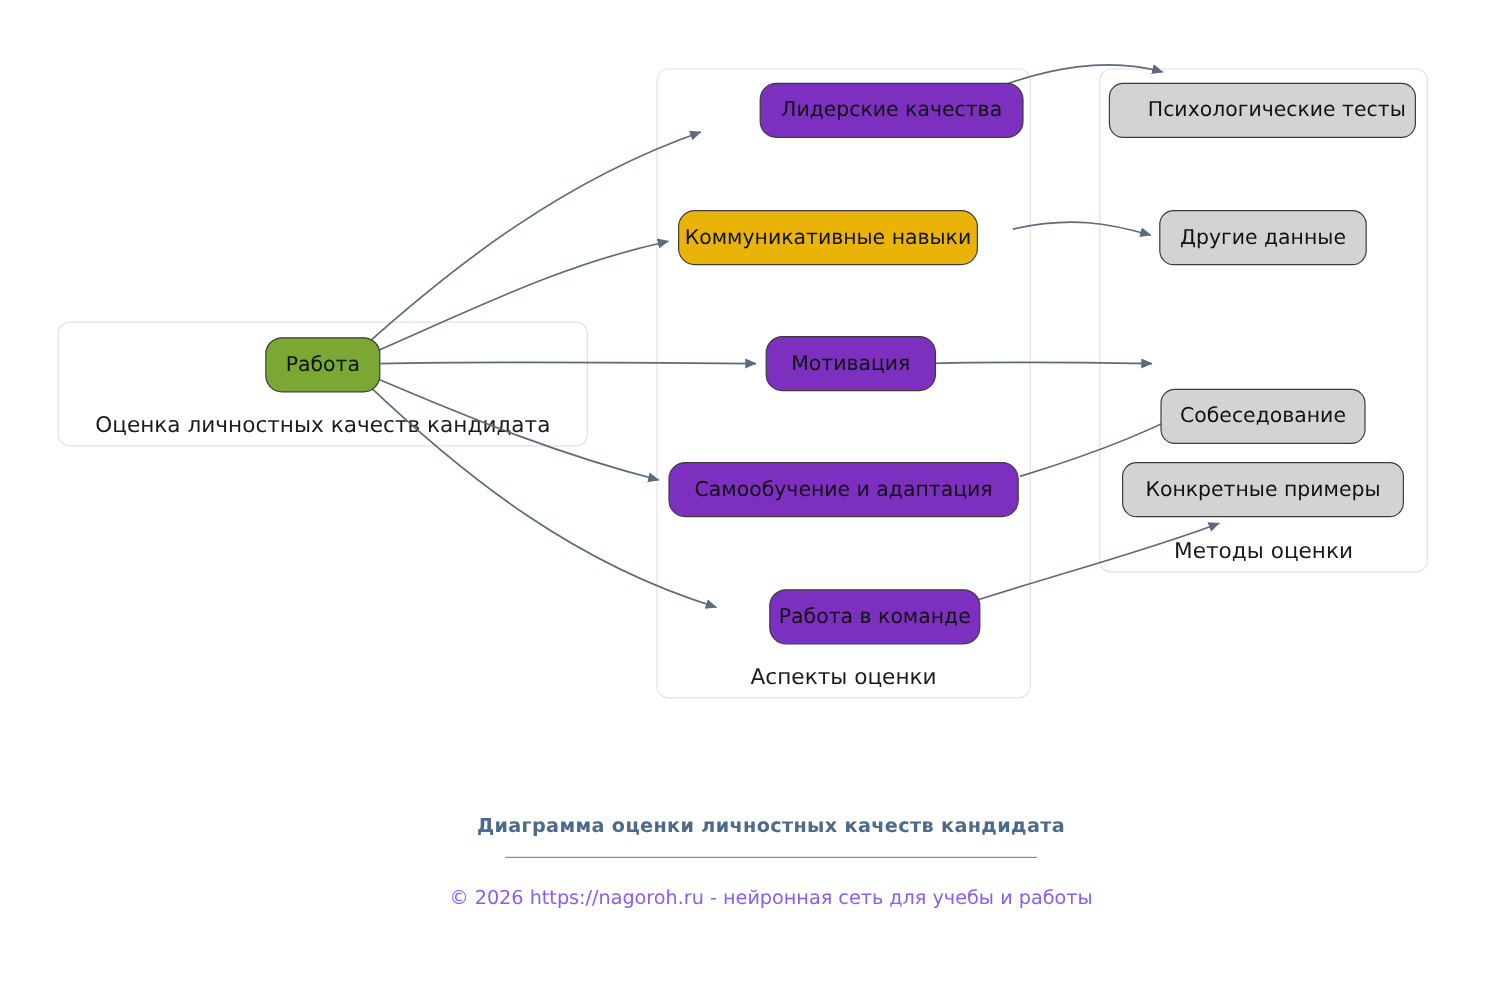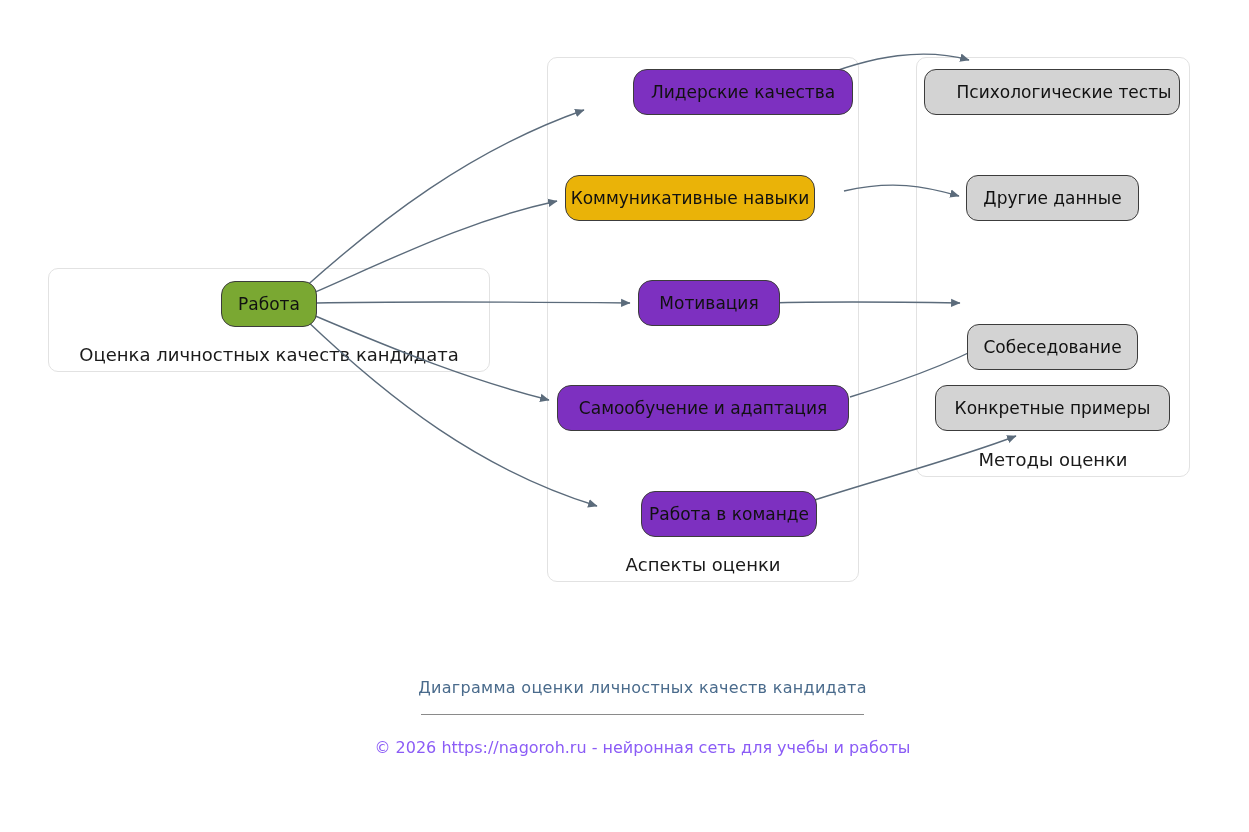--- a/index.html
+++ b/index.html
@@ -56,21 +56,21 @@
     color: #111111;
     white-space: nowrap;
   }
   .footer-title {
     position: absolute;
     left: 36px;
     right: 0;
     top: 678px;
     text-align: center;
     font-size: 16px;
-    font-weight: normal;
+    font-weight: bold;
     color: #4a6b8c;
     letter-spacing: 0.3px;
     white-space: nowrap;
   }
   .footer-line {
     position: absolute;
     left: 421px;
     top: 714px;
     width: 443px;
     border-top: 1px solid #8a8a8a;

